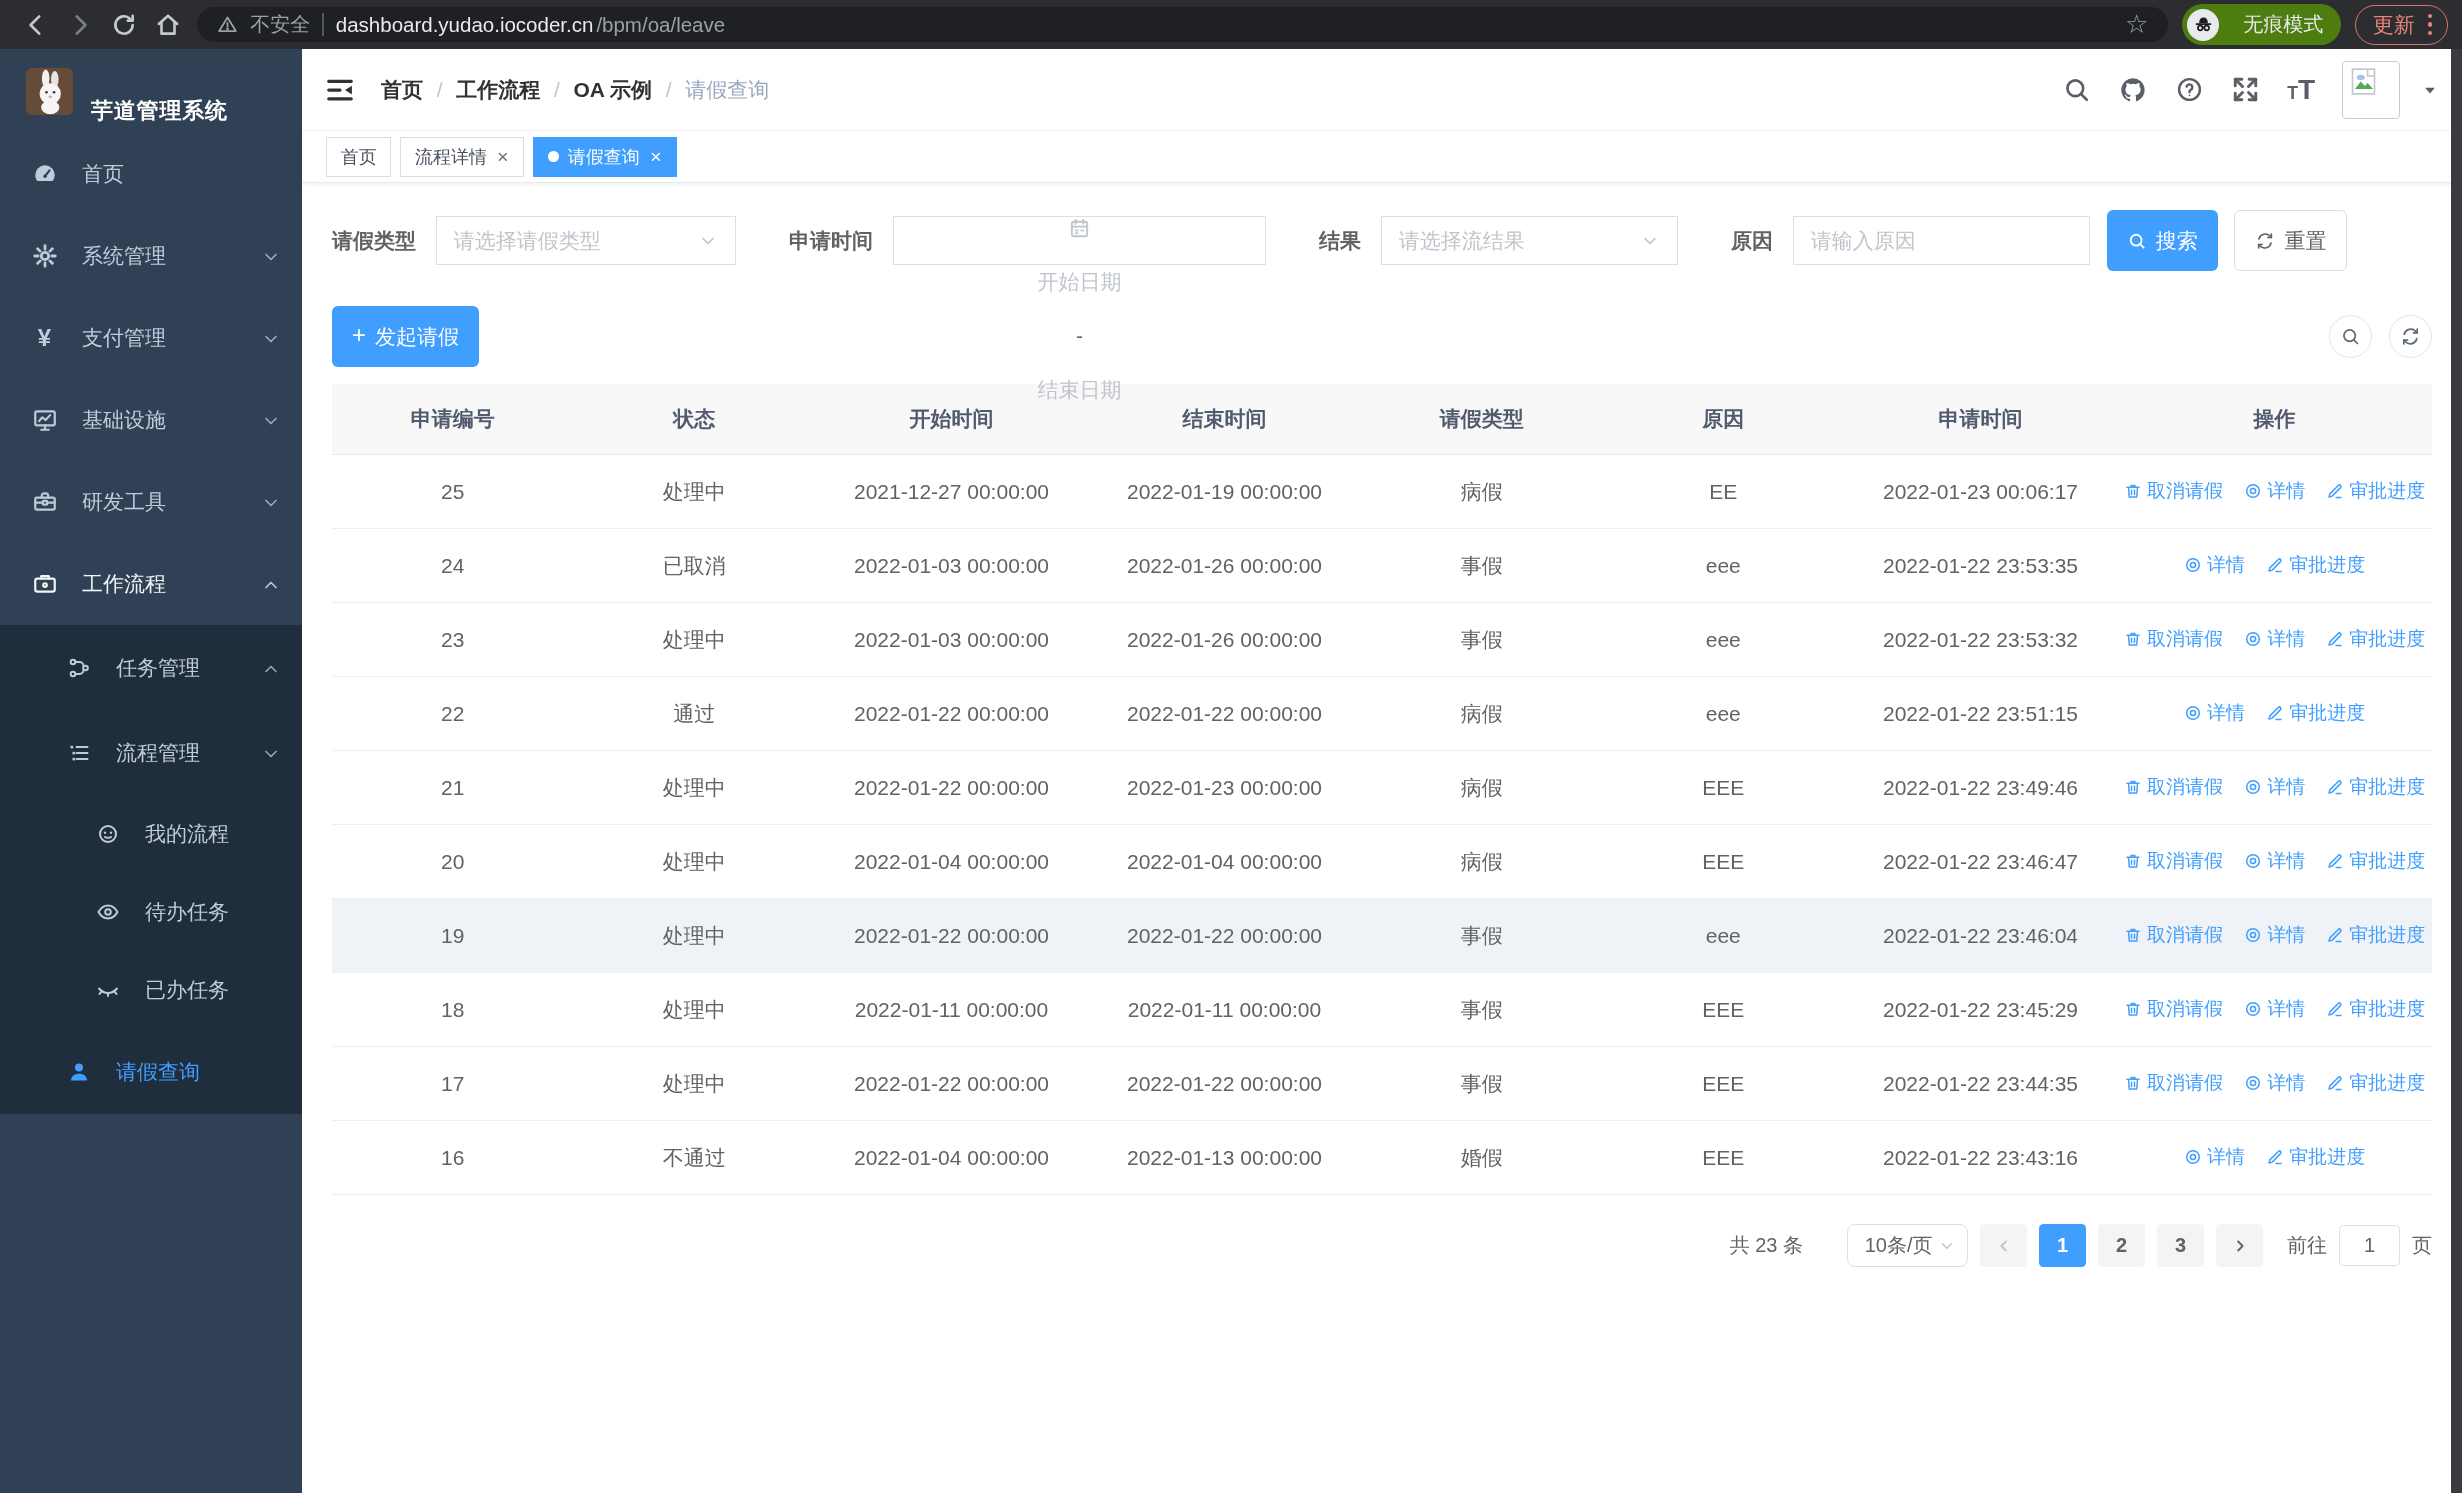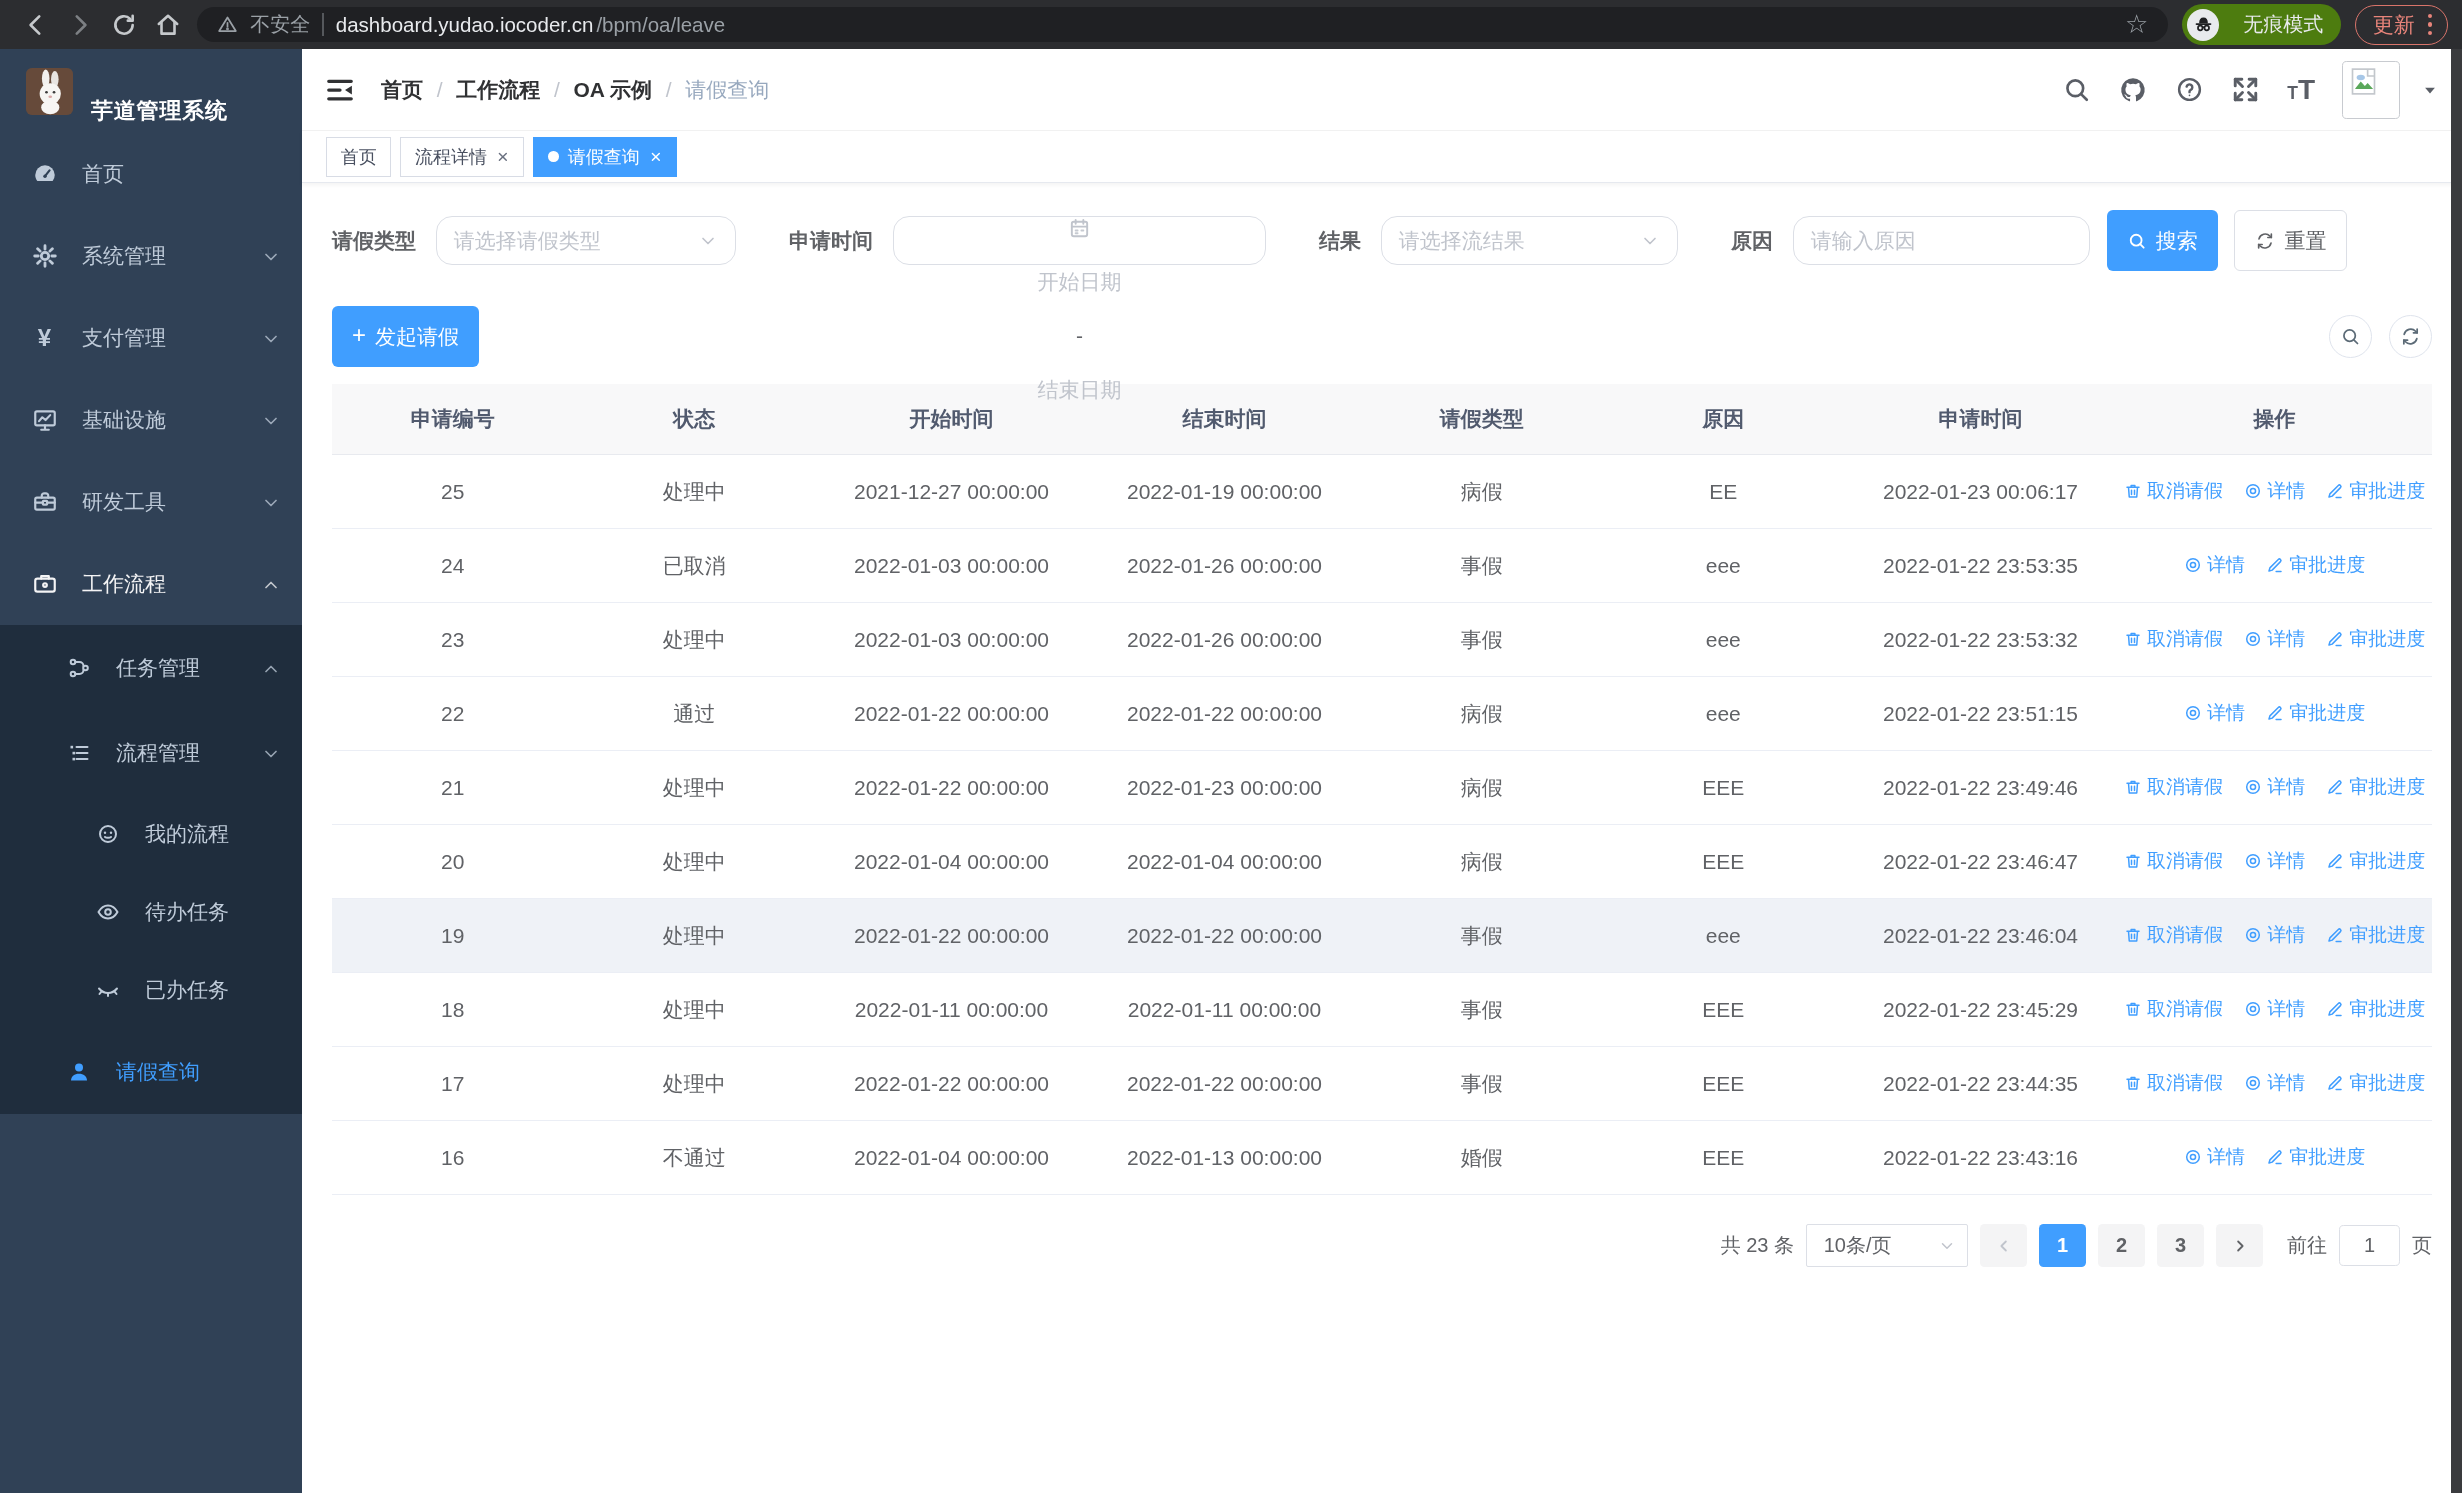--- a/index.html
+++ b/index.html
@@ -87,21 +87,21 @@
   .tag .close-x { display: inline-flex; color: #6a7180; }
   .tag.active { background: #409eff; border-color: #409eff; color: #fff; }
   .tag.active .close-x { color: #fff; }
   .tag .dot { width: 10.6px; height: 10.6px; border-radius: 50%; background: #fff; }
 
   
   .content { flex: 1; padding: 27px 30px 0; }
   .filter-row { display: flex; align-items: center; font-size: 21px; color: #606266; }
   .f-label { font-weight: 700; color: #606266; margin-right: 20px; white-space: nowrap; }
   .sel, .txt-input, .date-range {
-    height: 49px; border: 1.5px solid #dcdfe6; border-radius: 16px; background: #fff;
+    height: 49px; border: 1.5px solid #dcdfe6; border-radius: 0; background: #fff;
     display: flex; align-items: center; padding: 0 16.7px; color: #c0c4cc; margin-right: 53px;
   }
   .sel { width: 300px; }
   .sel .ph { flex: 1; }
   .date-range { width: 373px; gap: 28px; flex-direction: column; }
   .date-range .ph { flex: 1; text-align: center; }
   .date-range .dash { color: #606266; }
   .txt-input { width: 297px; margin-right: 16.7px; }
   .btn { height: 61px; border-radius: 6px; display: inline-flex; align-items: center;
          justify-content: center; font-size: 21px; gap: 9px; cursor: pointer; padding: 0 20px; white-space: nowrap; }
@@ -118,22 +118,22 @@
   .grid thead th { background: #f8f8f9; height: 71px; font-weight: 700; color: #515a6e; border-bottom: 1.5px solid #e8eaef; }
   .grid tbody td { height: 74px; text-align: center; border-bottom: 1.5px solid #ebeef5; }
   .grid tbody tr.hl td { background: #eff2f7; }
   .ops a { color: #409eff; text-decoration: none; display: inline-flex; align-items: center;
            gap: 5.3px; margin-left: 15px; font-size: 19px; white-space: nowrap; cursor: pointer; }
   .ops a:first-child { margin-left: 0; }
 
   
   .pagination { margin-top: 29px; display: flex; align-items: center; justify-content: flex-end;
                 font-size: 20px; color: #606266; gap: 12px; }
-  .pg-size { width: 162px; height: 43px; border: 1.5px solid #dcdfe6; border-radius: 2px;
-             display: flex; align-items: center; padding: 0 10.6px 0 16.7px; color: #606266; background: #fff; }
+  .pg-size { width: 121px; height: 43px; border: 1.5px solid #dcdfe6; border-radius: 8px;
+             display: flex; align-items: center; padding: 0 10.6px 0 16.7px; color: #606266; background: #fff; margin-left: 32px; }
   .pg-size .ph { flex: 1; }
   .pg-btn { min-width: 47px; height: 43px; background: #f4f4f5; border-radius: 4.6px; padding: 0 6px;
             display: inline-flex; align-items: center; justify-content: center;
             color: #606266; font-weight: 700; font-size: 20px; cursor: pointer; }
   .pg-btn.pg-active { background: #409eff; color: #fff; }
   .pg-btn.disabled { color: #c0c4cc; }
   .goto-input { width: 61px; height: 41px; border: 1.5px solid #dcdfe6; border-radius: 4.6px;
                 text-align: center; font-size: 20px; color: #606266; font-family: inherit; }
 
   .scrollbar-strip { position: fixed; top: 49px; right: 0; width: 10.6px; height: 1445px; background: #3a3b3e; z-index: 60; }

